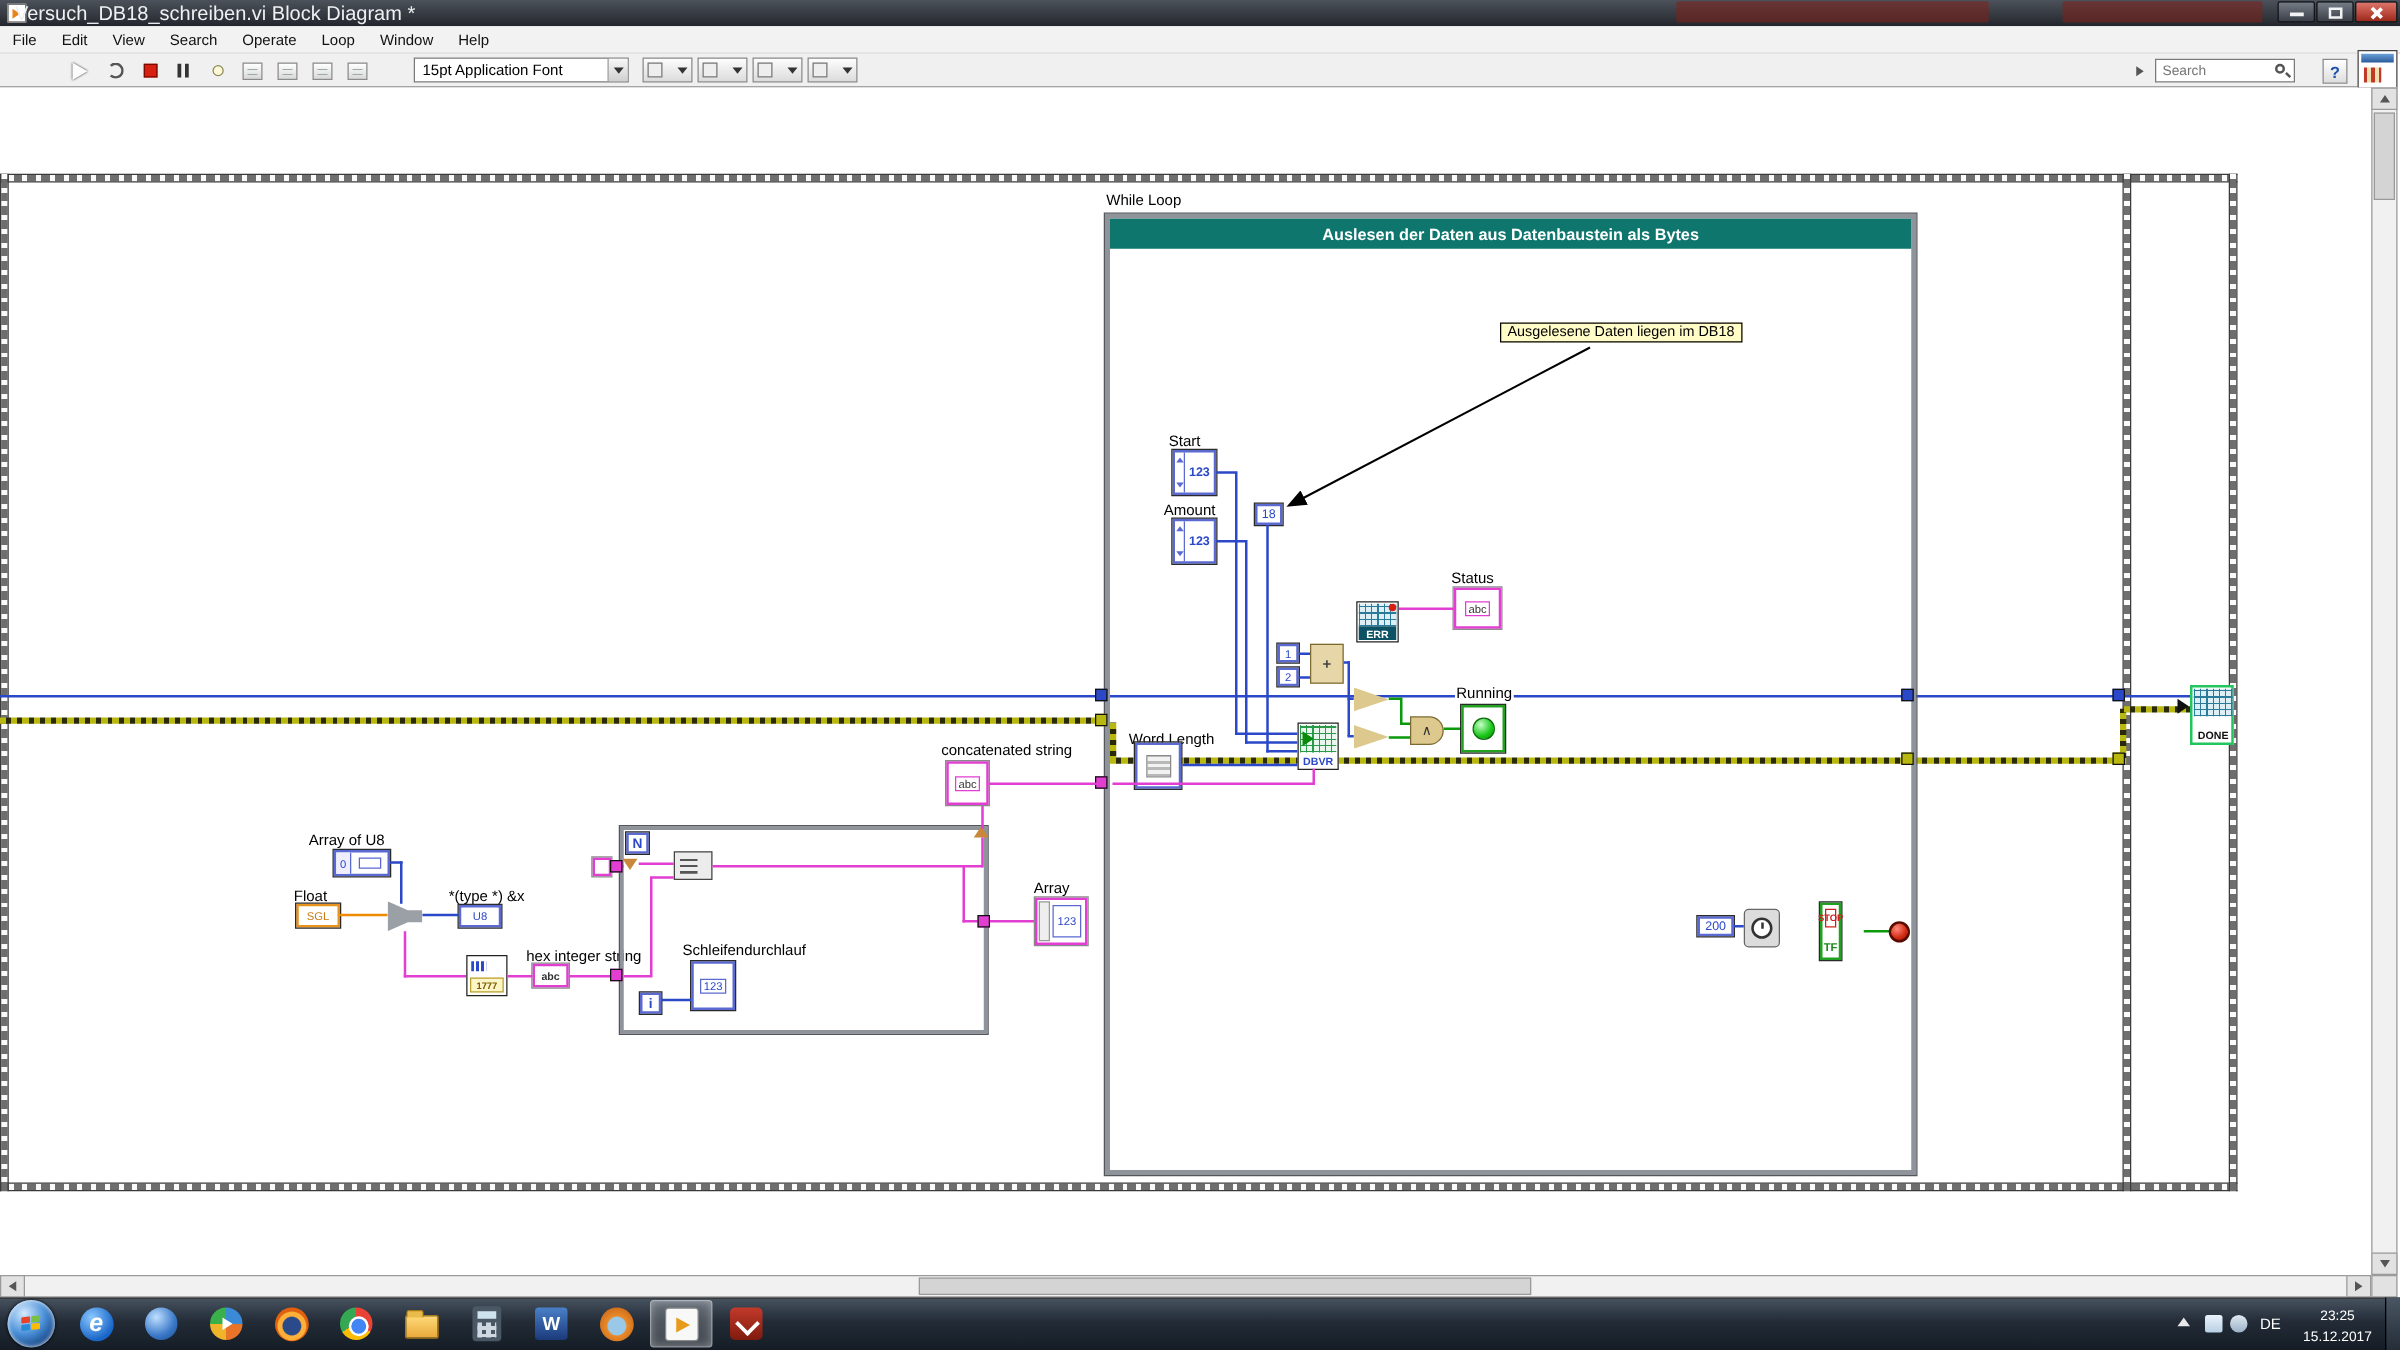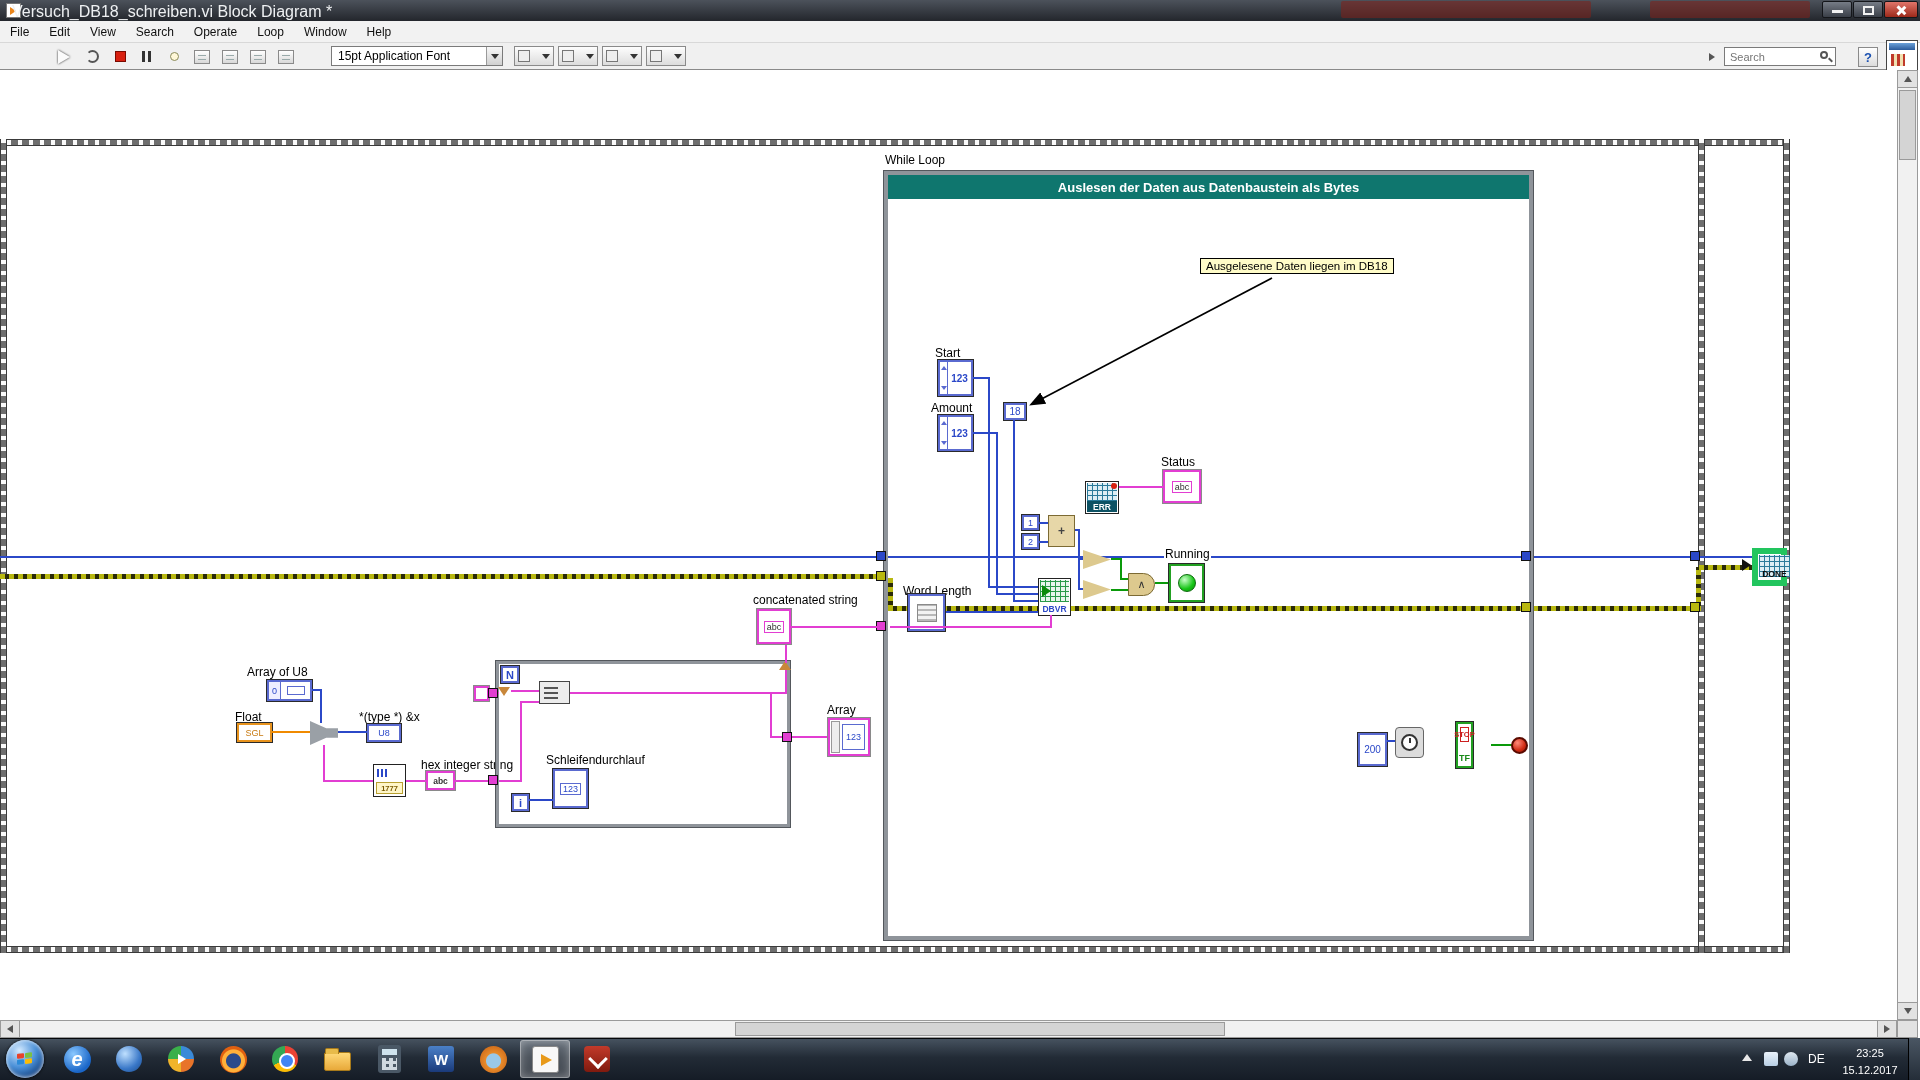--- a/index.html
+++ b/index.html
@@ -307,42 +307,42 @@
 
   <div class="a lbl" style="left:902px;top:585px;">Word Length</div>
   <div class="a blue2 cc" style="left:908px;top:594px;width:37px;height:37px;">
     <i class="ringin" style="width:20px;height:18px;"></i>
   </div>
   <i class="a wb" style="left:946px;top:611px;width:92px;height:2px;"></i>
 
   <i class="a wp" style="left:890px;top:626px;width:162px;height:2px;"></i>
   <i class="a wp" style="left:1050px;top:615px;width:2px;height:13px;"></i>
 
-  <div class="a blue2 cc tinytxt bluetxt" style="left:1358px;top:733px;width:29px;height:33px;font-size:10px;">200</div>
+  <div class="a blue2 cc tinytxt bluetxt" style="left:1358px;top:733px;width:29px;height:16px;font-size:10px;">200</div>
   <i class="a wb" style="left:1387px;top:740px;width:8px;height:2px;"></i>
   <div class="a clockbody cc" style="left:1395px;top:727px;width:29px;height:31px;">
     <i class="clockface" style="width:17px;height:17px;"></i>
   </div>
   <div class="a green2" style="left:1456px;top:722px;width:17px;height:46px;">
     <span class="a cc" style="left:2px;top:3px;right:2px;height:15px;border:1px solid #cc2020;color:#cc2020;font-size:7.5px;font-weight:bold;">STOP</span>
     <span class="a cc" style="left:2px;bottom:2px;right:2px;height:13px;color:#1a8a1a;font-size:9px;font-weight:bold;">TF</span>
   </div>
   <i class="a wg" style="left:1491px;top:744px;width:22px;height:2px;"></i>
   <div class="a condterm" style="left:1511px;top:737px;width:17px;height:17px;"></div>
 
   <i class="a tun wb" style="left:876px;top:551px;width:10px;height:10px;"></i>
   <i class="a tun" style="left:876px;top:571px;width:10px;height:10px;background:#b8b810;"></i>
   <i class="a tun wp" style="left:876px;top:621px;width:10px;height:10px;"></i>
   <i class="a tun wb" style="left:1521px;top:551px;width:10px;height:10px;"></i>
   <i class="a tun" style="left:1521px;top:602px;width:10px;height:10px;background:#b8b810;"></i>
   <i class="a tun wb" style="left:1690px;top:551px;width:10px;height:10px;"></i>
   <i class="a tun" style="left:1690px;top:602px;width:10px;height:10px;background:#b8b810;"></i>
 
   <i class="a" style="left:1742px;top:559px;border-top:6px solid transparent;border-bottom:6px solid transparent;border-left:9px solid #111;"></i>
-  <div class="a" style="left:1752px;top:548px;width:35px;height:38px;border:6px solid #22c55e;background:#fff;">
+  <div class="a" style="left:1752px;top:548px;width:35px;height:48px;border:2px solid #22c55e;background:#fff;">
     <i class="a grid-ico-t" style="left:1px;top:1px;width:31px;height:22px;"></i>
     <span class="a blocklbl" style="left:1px;bottom:1px;width:31px;height:11px;color:#111;">DONE</span>
   </div>
 
   <div class="a lbl" style="left:246px;top:666px;">Array of U8</div>
   <div class="a blue2" style="left:267px;top:680px;width:45px;height:21px;">
     <span class="a cc tinytxt bluetxt" style="left:0;top:0;width:12px;height:100%;border-right:1px solid #5a6ad0;background:#eef;">0</span>
     <i class="a" style="left:18px;top:4px;width:18px;height:9px;border:1px solid #5a6ad0;"></i>
   </div>
   <div class="a lbl" style="left:234px;top:711px;">Float</div>

